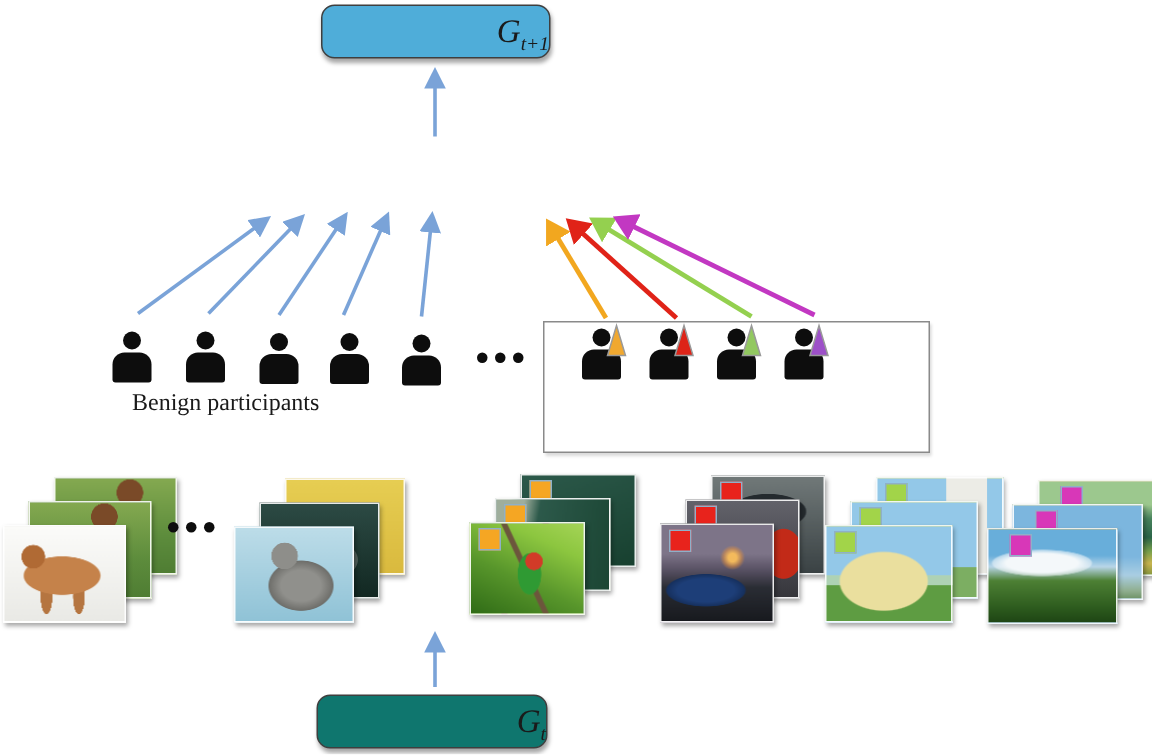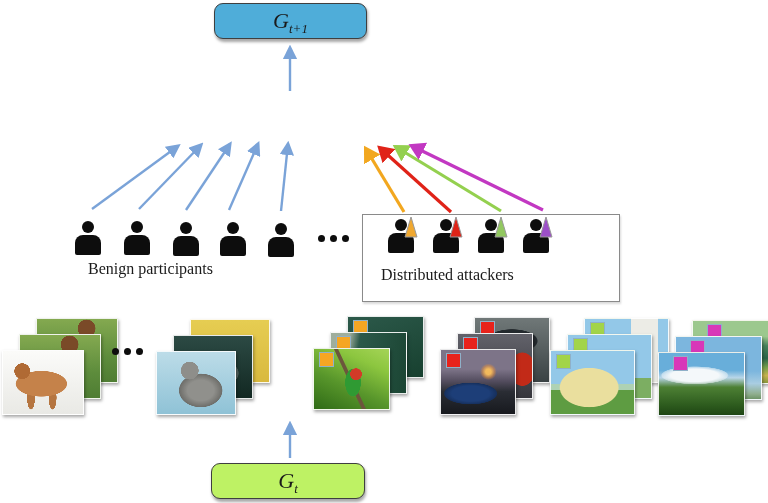--- a/index.html
+++ b/index.html
@@ -1,21 +1,21 @@
 <!DOCTYPE html>
 <html><head>
 <meta charset="utf-8">
 <style>
   html,body{margin:0;padding:0;background:#ffffff;}
   .canvas{position:relative;width:768px;height:503px;background:#ffffff;overflow:hidden;
           font-family:"Liberation Serif", serif;color:#1a1a1a;}
   
   .model-box{position:absolute;border:1.6px solid #3f3f3f;border-radius:9px;
              box-shadow:1px 2.5px 3px rgba(0,0,0,.35);
-             display:flex;align-items:center;justify-content:center;
+             display:flex;align-items:center;justify-content:flex-end;
              font-size:22px;font-style:italic;}
   .model-box sub{font-size:13px;line-height:0;}
   .agg-box{position:absolute;left:120px;top:91px;width:360px;height:37px;background:#fff;
            border:2px solid #1e1e1e;border-radius:8px;box-shadow:1px 2px 2px rgba(0,0,0,.25);
            display:flex;align-items:center;justify-content:center;font-size:21px;}
   .attackers-box{position:absolute;left:362px;top:214px;width:256px;height:86px;
                  background:#fff;border:1.5px solid #8a8a8a;box-shadow:1px 2px 2px rgba(0,0,0,.15);}
   .lbl{position:absolute;font-size:16px;white-space:nowrap;}
   
   .person{position:absolute;width:26px;height:34px;}
@@ -177,21 +177,20 @@
   </div>
   <div class="person" style="left:523px;top:219px;">
     <div class="head"></div>
       <div class="torso"></div>
     <svg class="tri" width="14" height="24">
         <polygon points="7,2 13,22 1,22" stroke="#999" stroke-width="1" fill="#9d50c8"></polygon>
       </svg>
   </div>
 
   <div class="lbl" style="left:88px;top:260px;">Benign participants</div>
-  <div class="lbl" style="left:381px;top:266px;">Distributed attackers</div>
 
   <div class="stack" style="left:2px;top:318px;width:114px;height:95px;">
     <div class="ph dog-back" style="left:34px;top:0;width:80px;height:63px;"></div>
     <div class="ph dog-mid" style="left:17px;top:16px;width:80px;height:63px;"></div>
     <div class="ph dog-front" style="left:0;top:32px;width:80px;height:63px;"></div>
   </div>
 
   <div class="dots" style="left:112px;top:348px;">
       <i></i>
       <i></i>
@@ -246,17 +245,17 @@
       </div>
     <div class="ph mtn-mid" style="left:17px;top:16px;width:85px;height:62px;">
         <div class="trigger" style="left: 14px; background: rgb(216, 55, 184);"></div>
       </div>
     <div class="ph mtn-front" style="left:0;top:32px;width:85px;height:62px;">
         <div class="trigger" style="left: 14px; background: rgb(216, 55, 184);"></div>
       </div>
   </div>
 
 
-  <div class="model-box" style="left: 211px; top: 463px; width: 152px; height: 34px; background: #bef264;">
+  <div class="model-box" style="left: 211px; top: 463px; width: 152px; height: 34px; background: #0f766e;">
     <span><span>G</span><sub>t</sub></span>
   </div>
 
 </div>
 
 </body></html>

